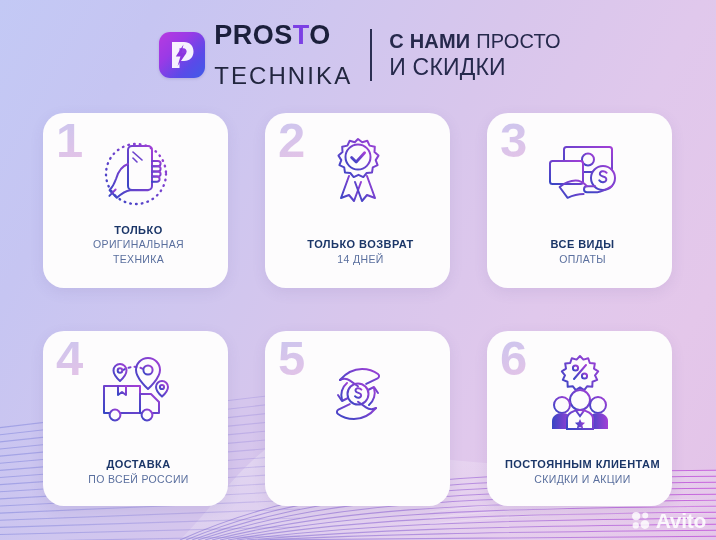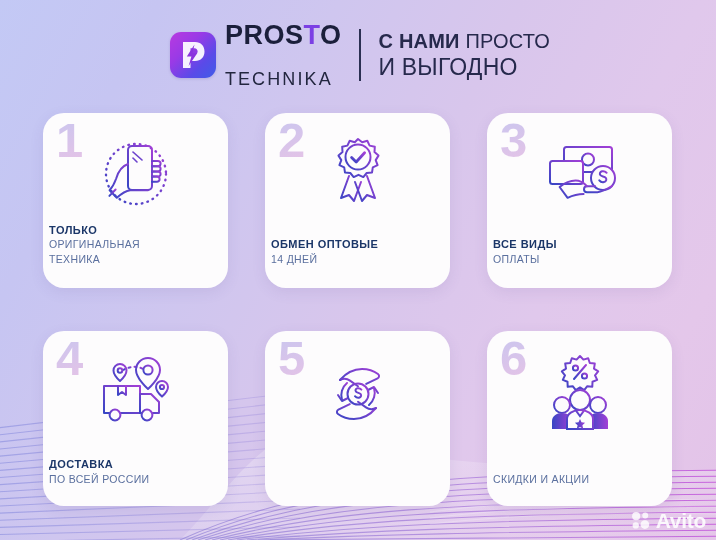--- a/index.html
+++ b/index.html
@@ -68,25 +68,25 @@
     line-height: 1;
   }
   .logo-prosto {
     font-size: 27px;
     font-weight: bold;
     letter-spacing: .5px;
     color: #1b1f3b;
   }
   .logo-prosto .t-accent { color: #7b3fe4; }
   .logo-technika {
-    font-size: 18px;
+    font-size: 24px;
     font-weight: normal;
     letter-spacing: 2.1px;
     color: #22263f;
-    margin-top: 21px;
+    margin-top: 15px;
   }
   .divider-bar {
     width: 2px;
     height: 52px;
     background: #2b2f52;
     margin: 0 17px 0 18px;
     flex: 0 0 auto;
   }
   .slogan {
     display: flex;
@@ -138,21 +138,21 @@
     top: 17px;
     transform: translateX(-50%);
     width: 92px;
     height: 92px;
   }
   .card-text {
     position: absolute;
     left: 6px;
     right: 0;
     bottom: 22px;
-    text-align: left;
+    text-align: center;
     line-height: 1.28;
   }
   .card-title {
     display: block;
     font-size: 11px;
     font-weight: bold;
     letter-spacing: .45px;
     color: #1b3668;
   }
   .card-sub {
@@ -275,21 +275,21 @@
       <div class="logo-words">
         <div class="logo-prosto"><span>PROS</span><span class="t-accent">T</span><span>O</span></div>
         <div class="logo-technika">TECHNIKA</div>
       </div>
     </div>
 
     <div class="divider-bar"></div>
 
     <div class="slogan">
       <div class="slogan-l1"><span class="s-strong">С НАМИ</span>&nbsp;<span class="s-light">ПРОСТО</span></div>
-      <div class="slogan-l2">И ВЫГОДНО</div>
+      <div class="slogan-l2">И СКИДКИ</div>
     </div>
   </div>
 
   <div class="grid">
 
     <div class="card">
       <div class="card-num">1</div>
       <svg class="card-icon" viewBox="0 0 92 92">
         <defs>
           <linearGradient id="g1" x1="1" y1="0" x2="0" y2="1">
@@ -339,21 +339,21 @@
           <path d="M46 9
                    l4.2 3.2 l5.1 -1.4 l2.3 4.8 l5.2 1.2 l-0.3 5.3 l4 3.5 l-2.8 4.5 l1.9 5
                    l-4.8 2.2 l-0.8 5.3 l-5.3 0.4 l-3.4 4.1 l-4.8 -2.3 l-4.8 2.3 l-3.4 -4.1
                    l-5.3 -0.4 l-0.8 -5.3 l-4.8 -2.2 l1.9 -5 l-2.8 -4.5 l4 -3.5 l-0.3 -5.3
                    l5.2 -1.2 l2.3 -4.8 l5.1 1.4 Z"></path>
           <circle cx="46" cy="27" r="12.5"></circle>
           <path d="M39.6 27.4 l4.6 4.6 l8.4 -9.2" stroke-width="2.8"></path>
         </g>
       </svg>
       <div class="card-text">
-        <span class="card-title">ОБМЕН ОПТОВЫЕ</span>
+        <span class="card-title">ТОЛЬКО ВОЗВРАТ</span>
         <span class="card-sub">14 ДНЕЙ</span>
       </div>
     </div>
 
     <div class="card">
       <div class="card-num">3</div>
       <svg class="card-icon" viewBox="0 0 92 92">
         <defs>
           <linearGradient id="g3" x1="1" y1="0" x2="0" y2="1">
             <stop offset="0%" stop-color="#a23fd6"></stop>
@@ -483,20 +483,21 @@
           <circle cx="64" cy="57" r="8"></circle>
         </g>
 
         <path d="M18 81 v-8 c0 -4.5 4.5 -8 10 -8 c5.5 0 10 3.5 10 8 v8 Z" fill="url(#g6f)"></path>
         <path d="M54 81 v-8 c0 -4.5 4.5 -8 10 -8 c5.5 0 10 3.5 10 8 v8 Z" fill="url(#g6f)"></path>
         <path d="M33 81 v-10 c0 -5 5.8 -9 13 -9 c7.2 0 13 4 13 9 v10 Z" fill="#fdfcfd" stroke="url(#g6)" stroke-width="2"></path>
         <path d="M41.5 62 l4.5 6 l4.5 -6" fill="none" stroke="url(#g6)" stroke-width="2"></path>
         <path d="M46 71 l1.5 3.3 l3.6 .4 l-2.7 2.5 .8 3.6 l-3.2 -1.9 l-3.2 1.9 .8 -3.6 l-2.7 -2.5 3.6 -.4 Z" fill="url(#g6f)"></path>
       </svg>
       <div class="card-text">
+        <span class="card-title">ПОСТОЯННЫМ КЛИЕНТАМ</span>
         <span class="card-sub">СКИДКИ И АКЦИИ</span>
       </div>
     </div>
 
   </div>
 
   <div class="avito">
     <svg class="avito-dots" viewBox="0 0 24 24">
       <circle cx="7" cy="7" r="4.6" fill="#ffffff" fill-opacity=".92"></circle>
       <circle cx="17.4" cy="6.2" r="3.4" fill="#ffffff" fill-opacity=".92"></circle>

